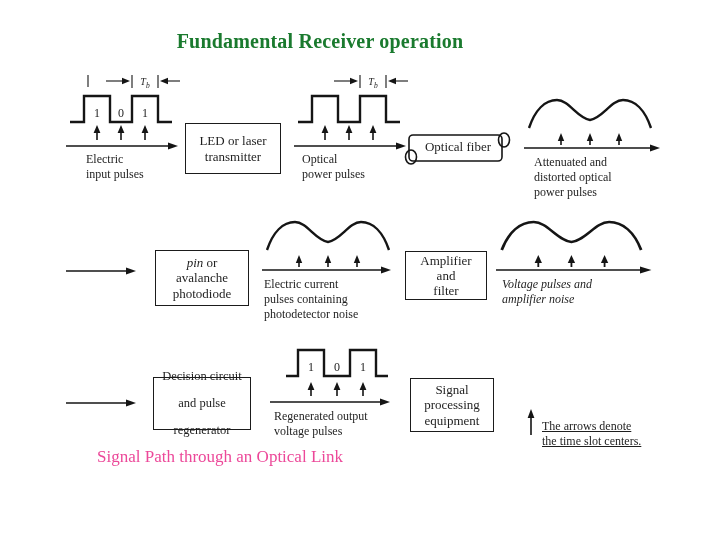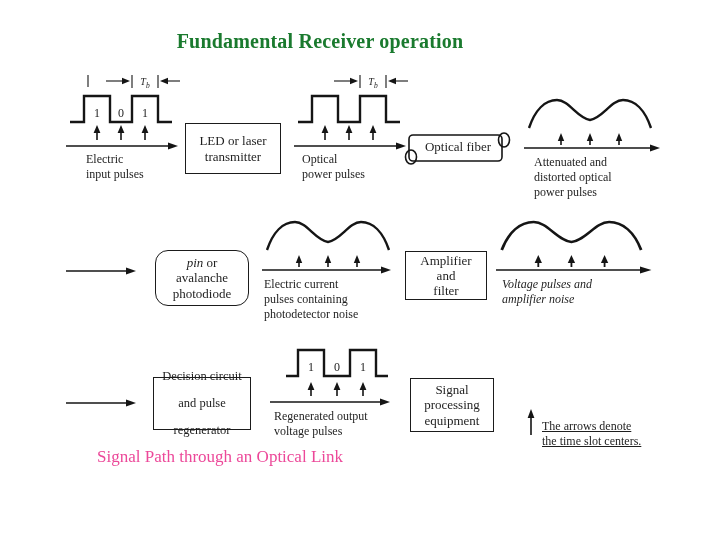--- a/index.html
+++ b/index.html
@@ -123,21 +123,21 @@
     <div>Attenuated and</div>
     <div>distorted optical</div>
     <div>power pulses</div>
   </div>
 
   <svg class="abs" style="left:66px;top:265px;" width="72" height="12" viewBox="0 0 72 12">
     <path class="s mid" d="M0 6 H61"></path>
       <polygon class="f" points="70,6 60,2.4 60,9.6"></polygon>
   </svg>
 
-  <div class="abs box" style="left:155px;top:250px;width:92px;height:54px;border-radius:13px;">
+  <div class="abs box" style="left:155px;top:250px;width:92px;height:54px;">
     <div><i>pin</i><span> or</span></div>
     <div>avalanche</div>
     <div>photodiode</div>
   </div>
 
   <svg class="abs" style="left:262px;top:212px;" width="140" height="64" viewBox="0 0 140 64">
     <path class="s wave" d="M5 38 C11 20 21 10 33 10 C45 10 53 28 66 30 C79 28 87 10 99 10 C111 10 121 20 127 38"></path>
     <g>
       <path class="s mid" d="M37 55 V48"></path>
         <polygon class="f" points="37,43 33.8,51 40.2,51"></polygon>

